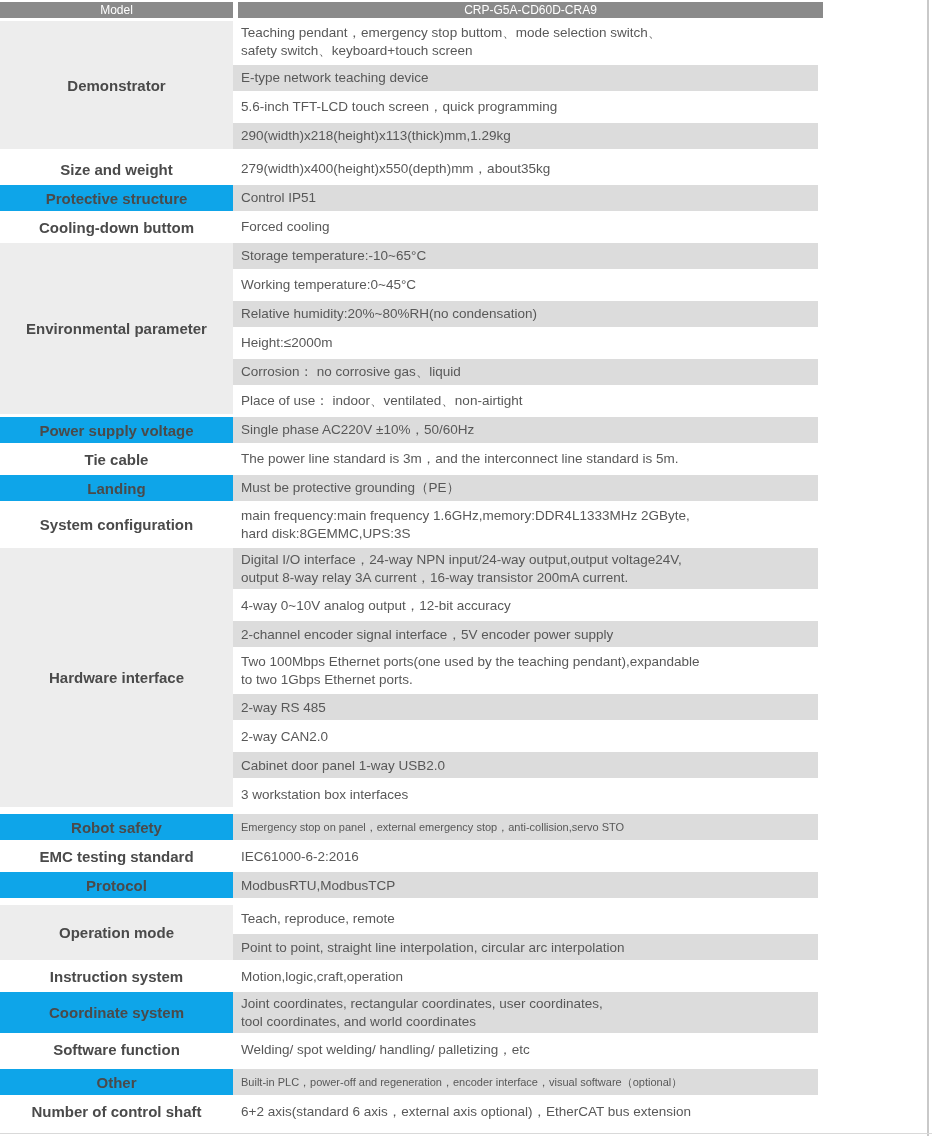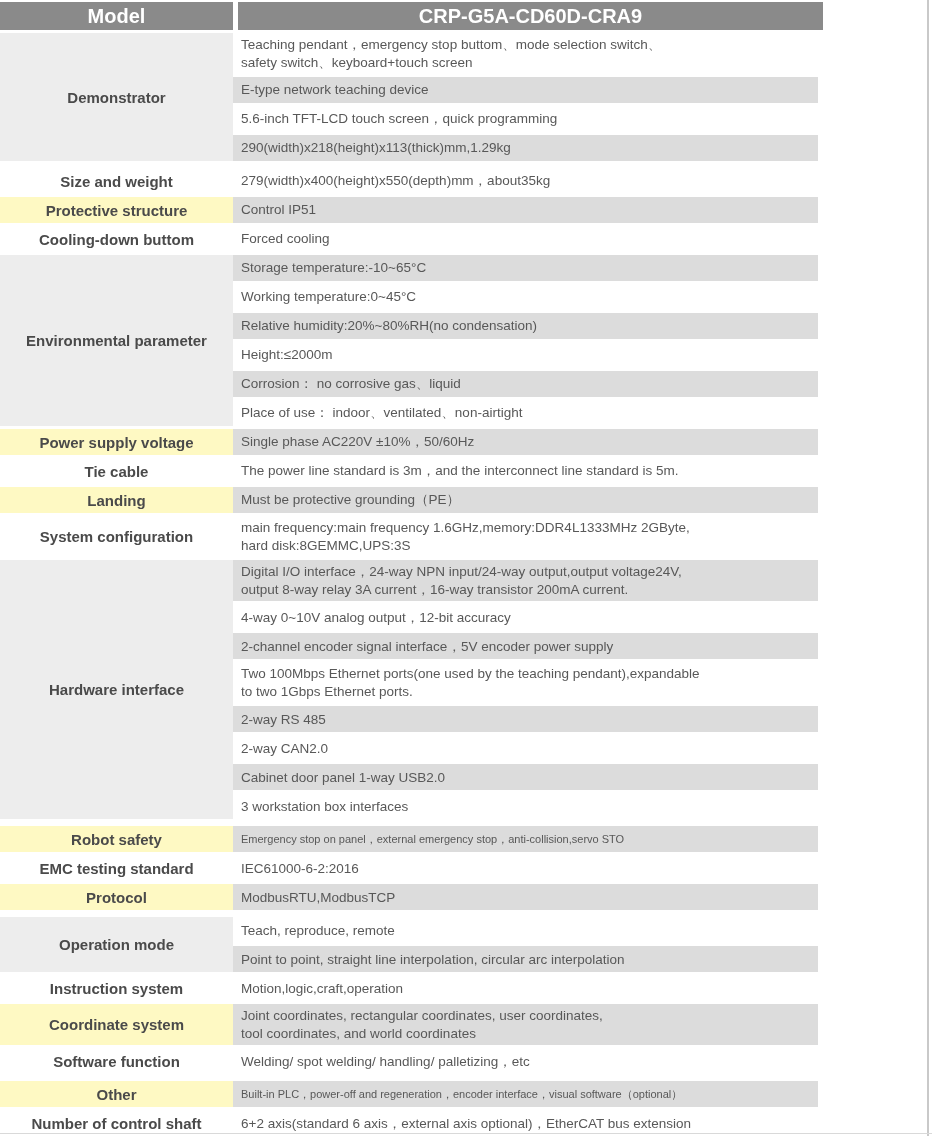--- a/index.html
+++ b/index.html
@@ -9,37 +9,37 @@
     -webkit-font-smoothing:antialiased;
   }
   .page{position:relative;width:823px;padding-top:2px;}
   
   .vline{position:absolute;top:0;left:927px;width:2px;height:1136px;background:#c9c9c9;}
   .hline{position:absolute;left:0;top:1133px;width:932px;height:1px;background:#d9d9d9;}
 
   
   .hdr{display:flex;margin-bottom:3px;}
   .hdr .cell{
-    background:#8a8a8a;color:#ffffff;font-weight:bold;font-size:20px;
-    display:flex;align-items:center;justify-content:center;height:28px;
+    background:#8a8a8a;color:#ffffff;font-weight:normal;font-size:12px;
+    display:flex;align-items:center;justify-content:center;height:16px;
   }
   .hdr .h-label{width:233px;}
   .hdr .h-value{width:585px;margin-left:5px;}
 
   
   .section{display:flex;}
   .section + .section{margin-top:3px;}
   .section.mt-lg{margin-top:7px;}
   .label{
     width:233px;display:flex;align-items:center;justify-content:center;
     text-align:center;font-weight:bold;font-size:15px;color:#4a4a4a;
     padding:2px 6px;box-sizing:border-box;
   }
   .label.light{background:#ededed;}
-  .label.gray{background:#fef9c3;}
+  .label.gray{background:#0ea5e9;}
   .label.white{background:#ffffff;}
   .values{width:585px;display:flex;flex-direction:column;}
   .values .cell + .cell{margin-top:3px;}
   .value{
     min-height:26px;display:flex;align-items:center;
     font-size:13.5px;color:#585858;line-height:1.3;
     padding:3px 8px;box-sizing:border-box;white-space:pre-line;
   }
   .value.gray{background:#dcdcdc;}
   .value.white{background:#ffffff;}

